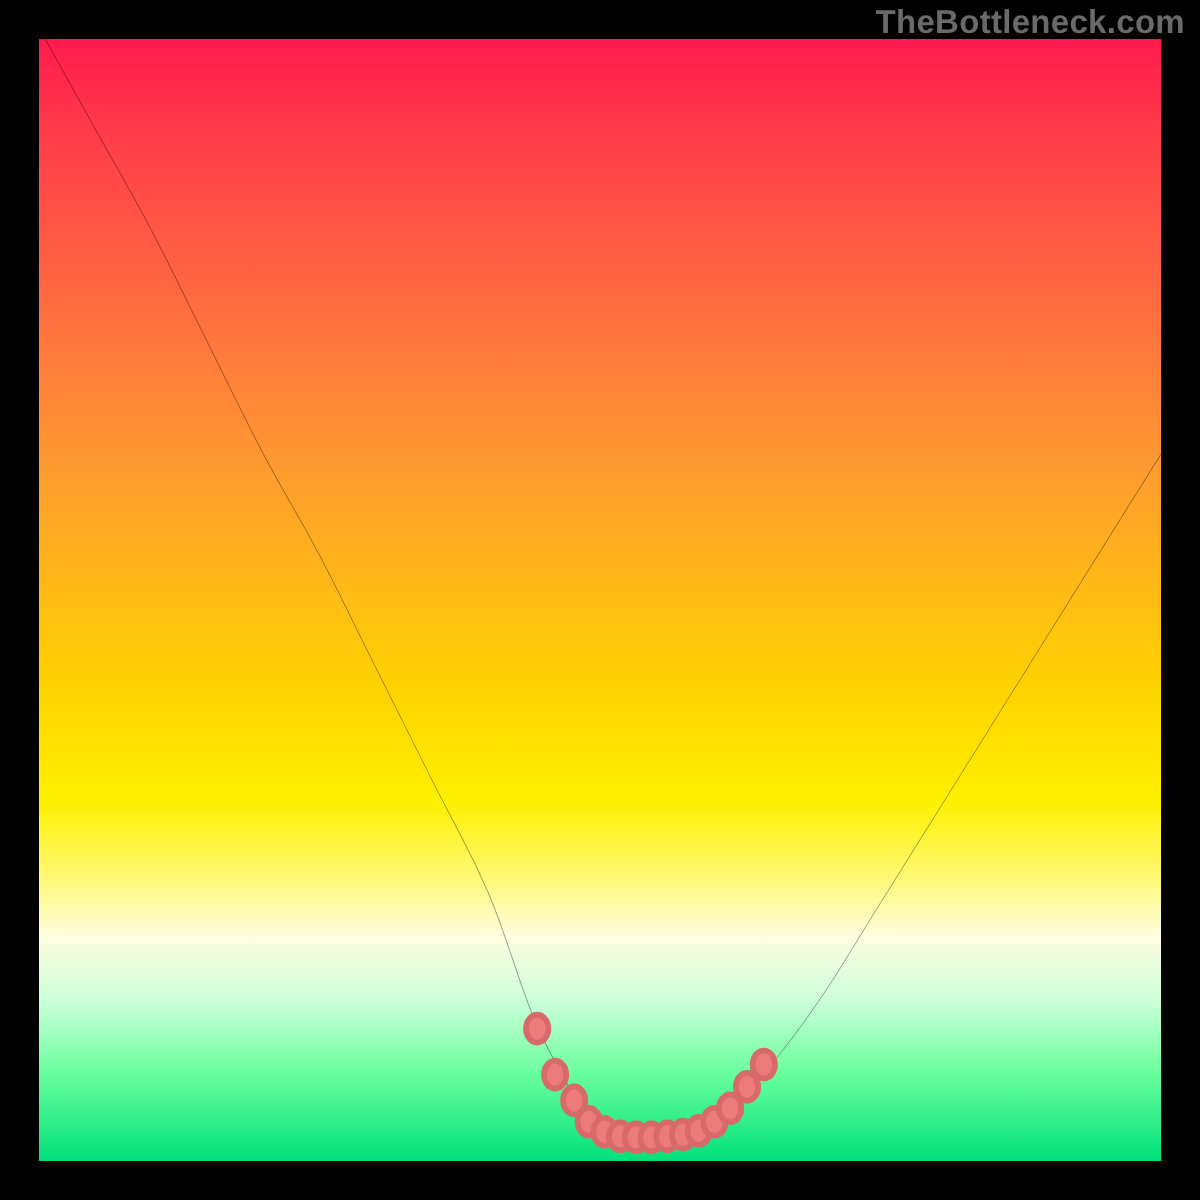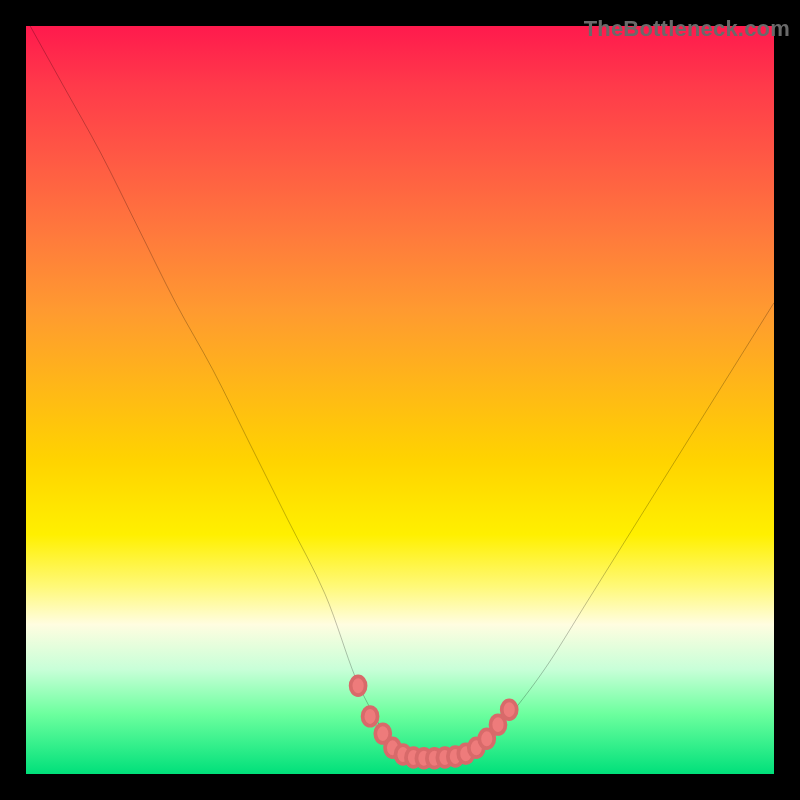--- a/index.html
+++ b/index.html
@@ -27,21 +27,21 @@
       #fff000 68%,
       #fff97a 75%,
       #fffde0 80%,
       #c8ffd8 86%,
       #6cff9e 92%,
       #00e07a 100%
     );
   }
   .watermark {
     position: absolute;
-    top: 16px;
+    top: 2px;
     right: 10px;
     color: #6a6a6a;
     font-size: 22px;
     font-weight: 600;
     letter-spacing: 0.2px;
     user-select: none;
   }
   svg.curve {
     position: absolute;
     left: 0;

